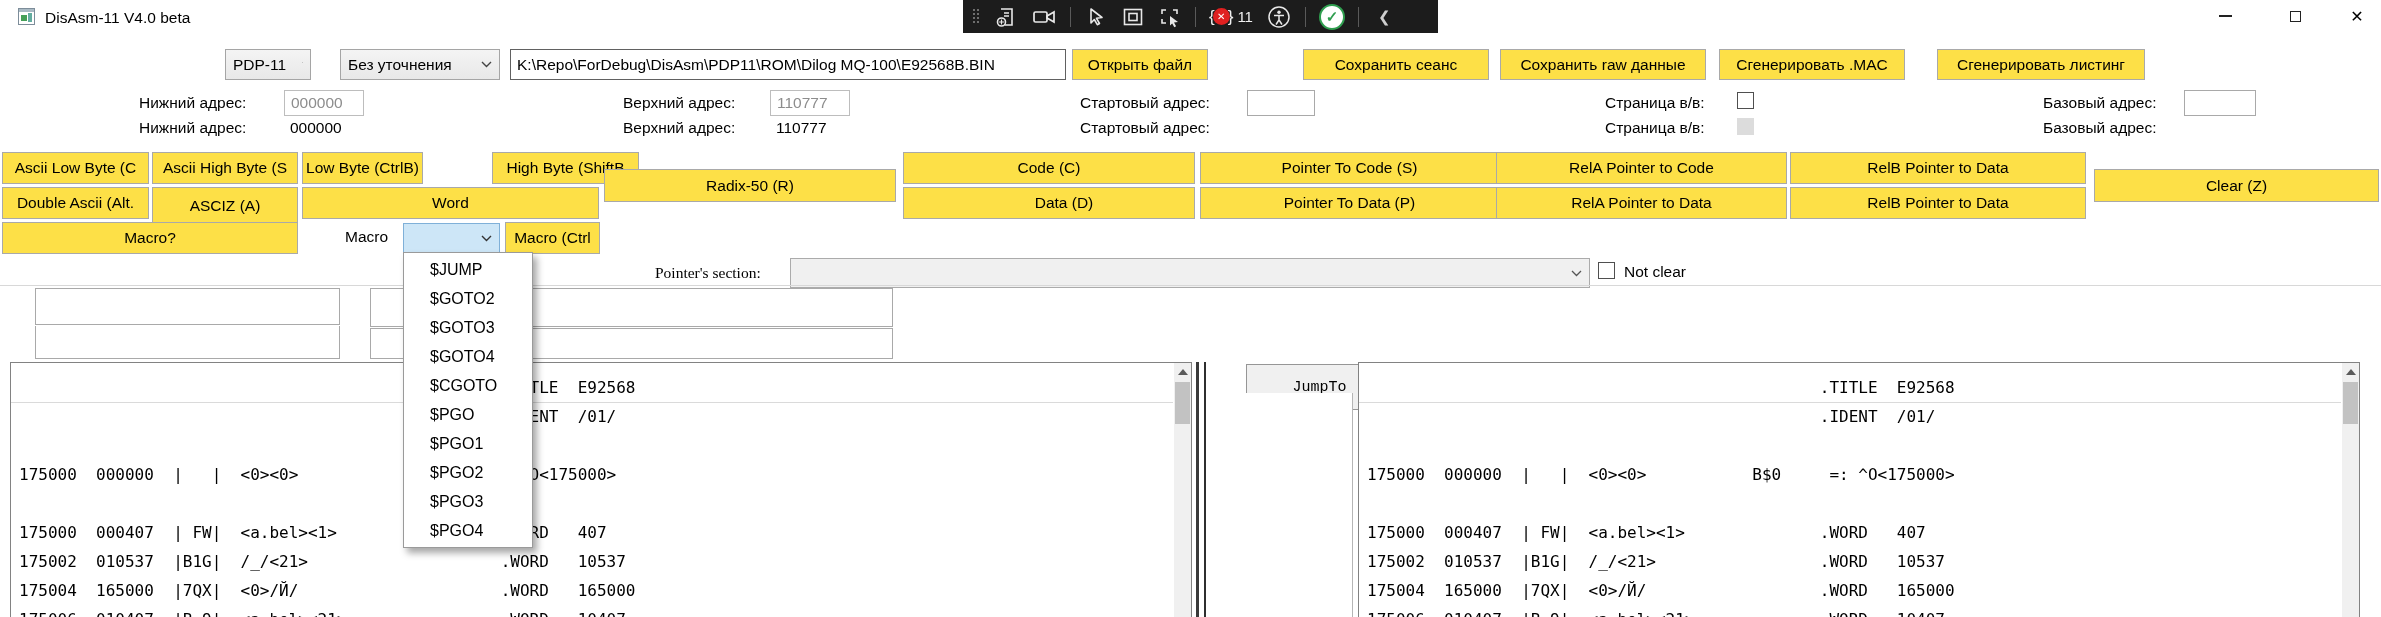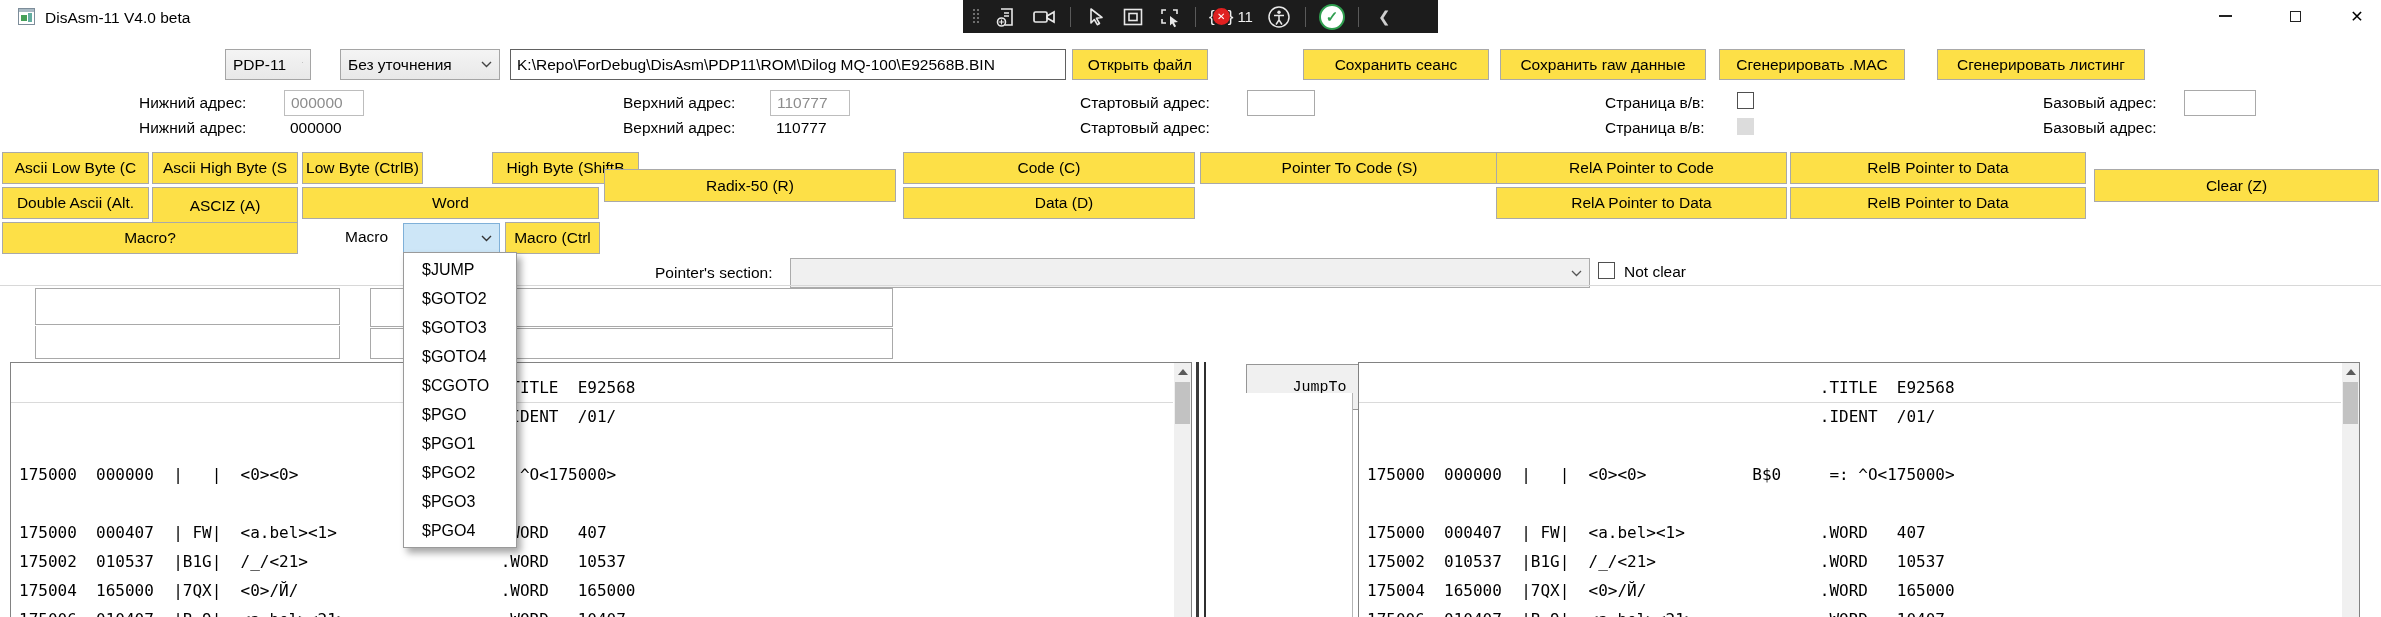--- a/index.html
+++ b/index.html
@@ -24,21 +24,21 @@
   .lines{padding:10px 0 0 8px;}
   .mono-line{height:29px;line-height:29px;white-space:pre;
        font-family:"DejaVu Sans Mono",monospace;font-size:16px;}
   .sep-line{position:absolute;height:1px;background:#dadada;}
   .sbar{position:absolute;width:17px;background:#f0f0f0;}
   .sbar .arrowbox{height:17px;display:flex;align-items:center;justify-content:center;}
   .tri-up{width:0;height:0;border-left:5px solid transparent;border-right:5px solid transparent;
        border-bottom:6px solid #5a5a5a;}
   .thumb{position:absolute;left:1px;width:15px;height:42px;background:#c2c2c2;}
   .popup{position:absolute;background:#fff;border:1px solid #9a9a9a;
-       box-shadow:4px 5px 7px rgba(0,0,0,.35);padding:2px 8px;z-index:60;}
+       box-shadow:4px 5px 7px rgba(0,0,0,.35);padding:2px 16px;z-index:60;}
   .popup-item{height:29px;line-height:29px;padding-left:10px;font-size:16px;white-space:nowrap;}
   .cap-toolbar{position:absolute;left:963px;top:0;width:475px;height:33px;background:#1c1c1c;
        display:flex;align-items:center;gap:13px;padding:0 10px;box-sizing:border-box;z-index:40;color:#e8e8e8;}
   .cap-sep{width:1px;height:20px;background:#5a5a5a;}
   .gripdots{display:grid;grid-template-columns:repeat(2,4px);grid-auto-rows:4px;}
   .gripdots i{width:2px;height:2px;background:#8a8a8a;border-radius:50%;}
   .errbadge{display:flex;align-items:center;font-size:17px;color:#f0f0f0;}
   .errcirc{width:17px;height:17px;border-radius:50%;background:#e02020;color:#fff;display:flex;
        align-items:center;justify-content:center;font-size:10px;margin:0 -2px;}
   .capbtn{display:flex;align-items:center;justify-content:center;}
@@ -184,34 +184,35 @@
   <div class="btn" style="left:2px;top:187px;width:147px;height:32px;">Double Ascii (Alt.</div>
   <div class="btn" style="left:152px;top:187px;width:146px;height:38px;">ASCIZ (A)</div>
   <div class="btn" style="left:302px;top:187px;width:297px;height:32px;">Word</div>
   <div class="btn" style="left:604px;top:169px;width:292px;height:33px;">Radix-50 (R)</div>
   <div class="btn" style="left:903px;top:152px;width:292px;height:32px;">Code (C)</div>
   <div class="btn" style="left:1200px;top:152px;width:299px;height:32px;">Pointer To Code (S)</div>
   <div class="btn" style="left:1496px;top:152px;width:291px;height:32px;">RelA Pointer to Code</div>
   <div class="btn" style="left:1790px;top:152px;width:296px;height:32px;">RelB Pointer to Data</div>
   <div class="btn" style="left:2094px;top:169px;width:285px;height:33px;">Clear (Z)</div>
   <div class="btn" style="left:903px;top:187px;width:292px;height:32px;padding-left:30px;">Data (D)</div>
+  <div class="btn" style="left:1200px;top:187px;width:299px;height:32px;">Pointer To Data (P)</div>
   <div class="btn" style="left:1496px;top:187px;width:291px;height:32px;">RelA Pointer to Data</div>
   <div class="btn" style="left:1790px;top:187px;width:296px;height:32px;">RelB Pointer to Data</div>
 
   <div class="btn" style="left:2px;top:222px;width:296px;height:32px;">Macro?</div>
   <div class="lbl" style="left:345px;top:228px;">Macro</div>
   <div class="combo combo-open" style="left:403px;top:223px;width:97px;height:30px;">
     <span></span>
     <svg width="11" height="7">
         <path d="M1 1l4.5 4.5L10 1" stroke="#333" fill="none" stroke-width="1.4"></path>
       </svg>
   </div>
   <div class="btn" style="left:505px;top:222px;width:95px;height:32px;">Macro (Ctrl</div>
 
-  <div class="lbl" style="left:655px;top:264px;">Pointer's section:</div>
+  <div class="lbl" style="left:655px;top:264px;font-family:Liberation Serif, serif;">Pointer's section:</div>
   <div class="combo combo-flat" style="left:790px;top:258px;width:800px;height:30px;">
     <span></span>
     <svg width="11" height="7">
         <path d="M1 1l4.5 4.5L10 1" stroke="#555" fill="none" stroke-width="1.3"></path>
       </svg>
   </div>
   <div class="cb" style="left:1598px;top:262px;"></div>
   <div class="lbl" style="left:1624px;top:263px;">Not clear</div>
 
   <div class="abs" style="left:0;top:285px;width:2381px;height:1px;background:#d8d8d8;"></div>

